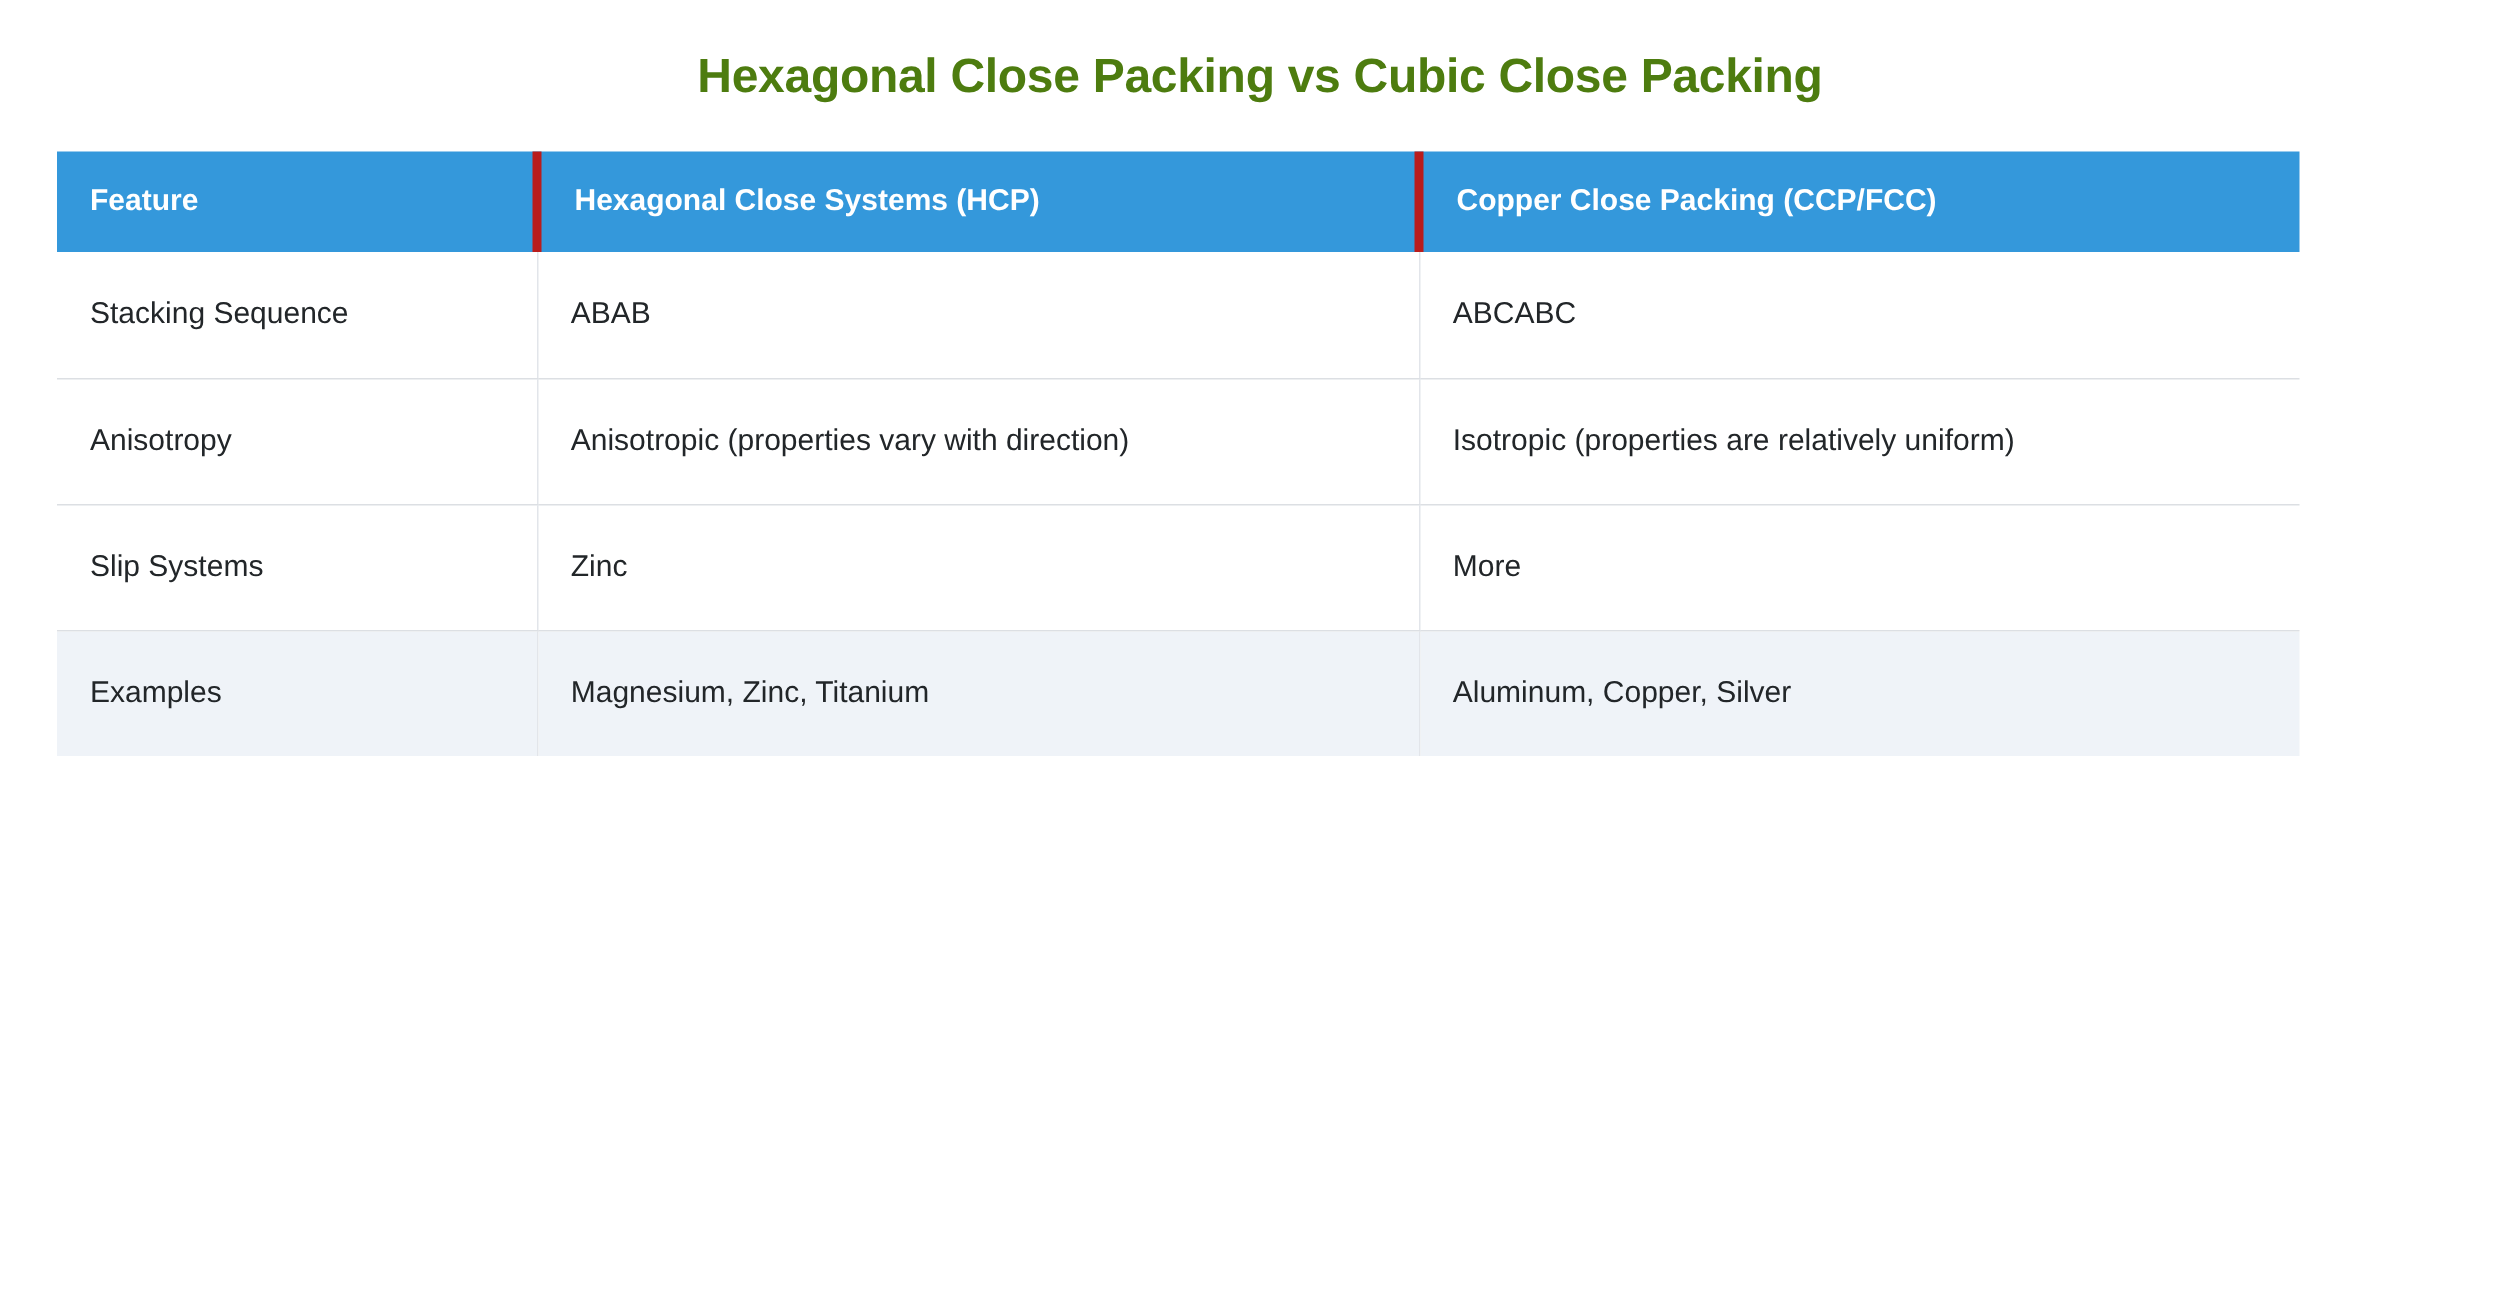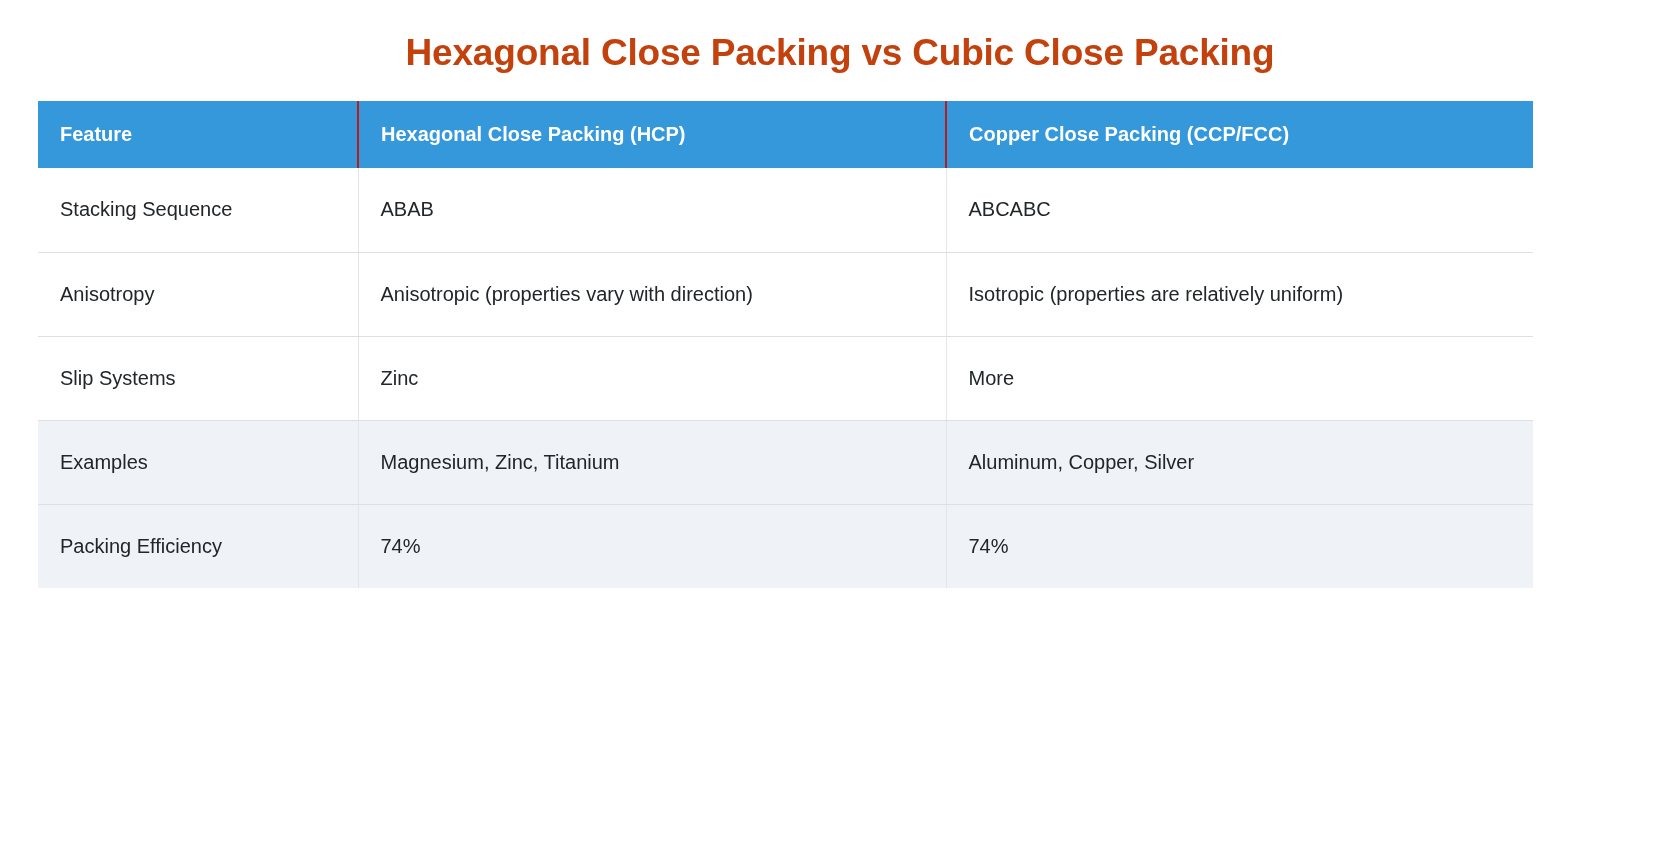--- a/index.html
+++ b/index.html
@@ -15,23 +15,23 @@
     overflow: hidden;
   }
   .page {
     position: relative;
     width: 1680px;
     height: 862px;
     box-sizing: border-box;
   }
   .page-title {
     text-align: center;
-    font-size: 37px;
+    font-size: 32px;
     font-weight: bold;
-    color: #c2410c;
+    color: #4d7c0f;
     letter-spacing: -0.2px;
     margin: 0;
     padding-top: 30px;
     padding-bottom: 0;
     line-height: 1.25;
   }
   .table-wrap {
     position: absolute;
     left: 38px;
     top: 101px;
@@ -49,21 +49,21 @@
 
   table.cmp thead th {
     background: #3498db;
     color: #ffffff;
     font-size: 20px;
     font-weight: bold;
     text-align: left;
     padding: 22px 22px;
     height: 34px;
     box-sizing: border-box;
-    border-right: 2px solid #b91c1c;
+    border-right: 6px solid #b91c1c;
     vertical-align: middle;
     white-space: nowrap;
   }
   table.cmp thead th:last-child {
     border-right: none;
   }
 
   table.cmp tbody td {
     font-size: 20px;
     color: #222629;
@@ -101,21 +101,21 @@
   <div class="table-wrap">
     <table class="cmp">
       <colgroup>
         <col class="c0">
         <col class="c1">
         <col class="c2">
       </colgroup>
       <thead>
         <tr>
           <th>Feature</th>
-          <th>Hexagonal Close Packing (HCP)</th>
+          <th>Hexagonal Close Systems (HCP)</th>
           <th>Copper Close Packing (CCP/FCC)</th>
         </tr>
       </thead>
       <tbody>
 
         <tr class="odd">
           <td>Stacking Sequence</td>
           <td>ABAB</td>
           <td>ABCABC</td>
         </tr>
@@ -134,23 +134,18 @@
           <td>More</td>
         </tr>
 
         <tr class="even">
           <td>Examples</td>
           <td>Magnesium, Zinc, Titanium</td>
           <td>Aluminum, Copper, Silver</td>
         </tr>
 
 
-        <tr class="even">
-          <td>Packing Efficiency</td>
-          <td>74%</td>
-          <td>74%</td>
-        </tr>
 
       </tbody>
     </table>
   </div>
 
 </div>
 
 </body></html>

